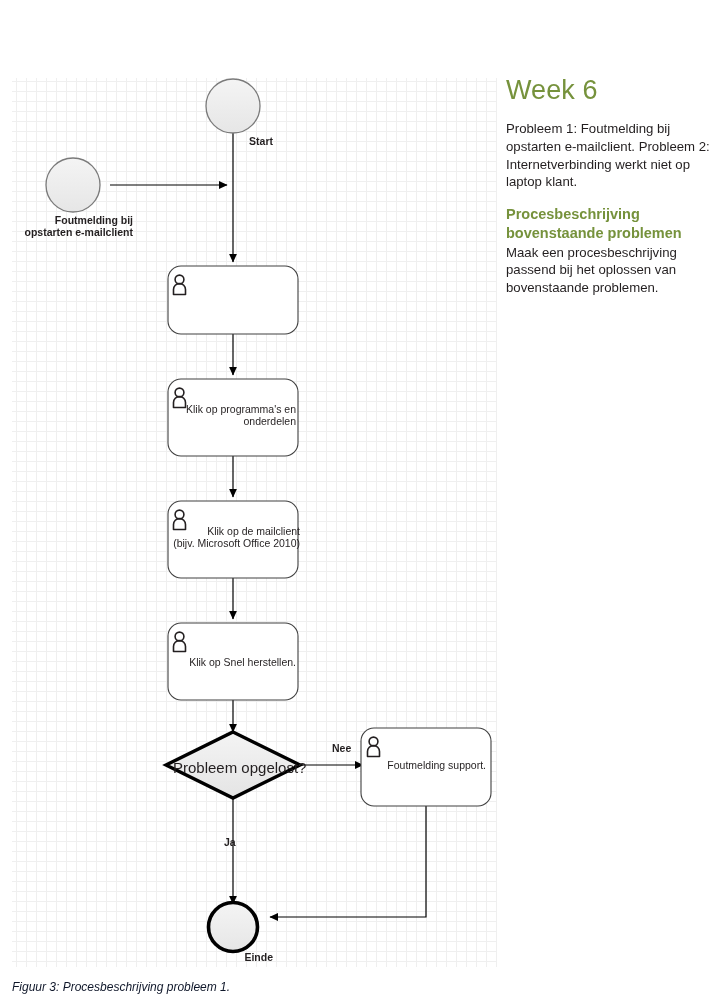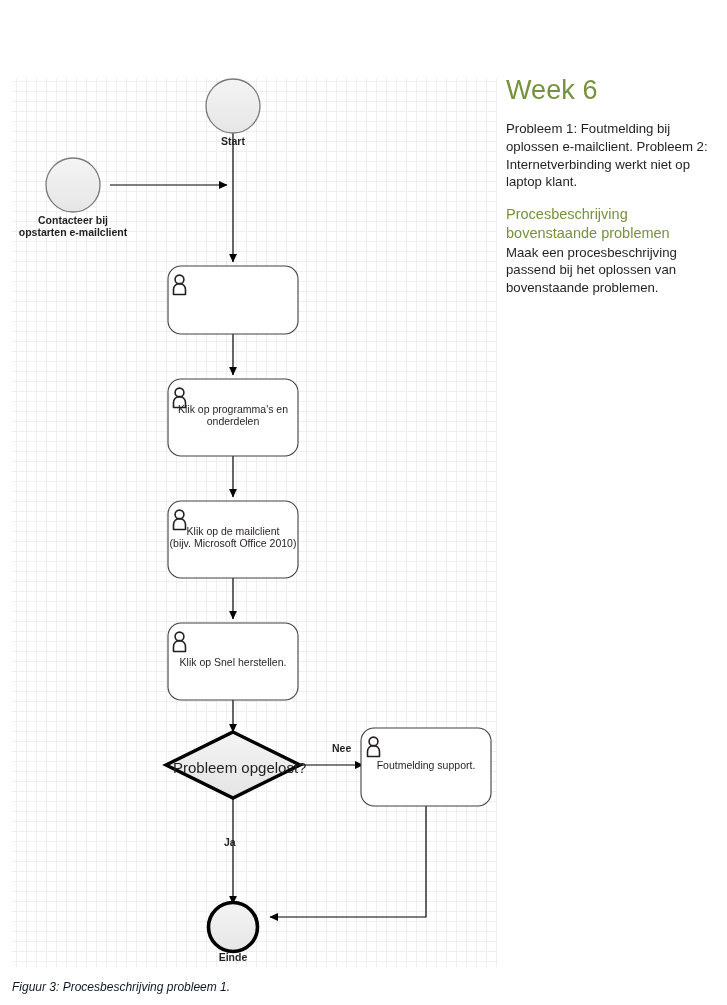--- a/index.html
+++ b/index.html
@@ -41,21 +41,21 @@
     left: 0;
     top: 0;
     width: 485px;
     height: 889px;
     overflow: visible;
   }
 
   
   .node-label {
     position: absolute;
-    text-align: center;
+    text-align: right;
     color: #231f20;
     line-height: 1.18;
     white-space: pre;
     pointer-events: none;
   }
   .task-label {
     font-size: 10.5px;
   }
   .terminal-label {
     font-size: 10.5px;
@@ -84,21 +84,21 @@
     font-size: 27px;
     color: #76923c;
     font-weight: normal;
     margin: 0 0 14px 0;
     line-height: 1.2;
     letter-spacing: .1px;
   }
   .side-h2 {
     font-size: 14.5px;
     color: #76923c;
-    font-weight: normal;
+    font-weight: bold;
     margin: 0;
     line-height: 1.33;
   }
   .side-p {
     font-size: 13.2px;
     color: #231f20;
     margin: 0;
     line-height: 1.34;
   }
   .side-gap { height: 14px; }
@@ -199,21 +199,21 @@
       </g>
     </g>
 
     <polygon points="221,654 288,687 221,720 154,687" fill="url(#gwGrad)" stroke="#000000" stroke-width="3.4" stroke-linejoin="miter"></polygon>
 
     <circle cx="221" cy="849" r="24.5" fill="url(#evGrad)" stroke="#000000" stroke-width="3.6"></circle>
   </svg>
 
   <div class="node-label terminal-label" style="left:181px; top:57px; width:80px;">Start</div>
 
-  <div class="node-label terminal-label" style="left:1px; top:136px; width:120px;">Contacteer bij
+  <div class="node-label terminal-label" style="left:1px; top:136px; width:120px;">Foutmelding bij
 opstarten e-mailclient</div>
 
 
   <div class="node-label task-label" style="left:158px; top:325px; width:126px;">Klik op programma's en
 onderdelen</div>
 
   <div class="node-label task-label" style="left:154px; top:447px; width:134px;">Klik op de mailclient
 (bijv. Microsoft Office 2010)</div>
 
   <div class="node-label task-label" style="left:158px; top:578px; width:126px;">Klik op Snel herstellen.</div>
@@ -225,19 +225,19 @@
   <div class="node-label terminal-label" style="left:181px; top:873px; width:80px;">Einde</div>
 
   <div class="edge-label" style="left:303px; top:664px;">Nee</div>
 
   <div class="edge-label" style="left:195px; top:758px;text-align:center;">Ja</div>
 
 </div>
 
 <div id="side-column">
   <h1 class="side-h1">Week 6</h1>
-  <p class="side-p">Probleem 1: Foutmelding bij oplossen e-mailclient. Probleem 2: Internetverbinding werkt niet op laptop klant.</p>
+  <p class="side-p">Probleem 1: Foutmelding bij opstarten e-mailclient. Probleem 2: Internetverbinding werkt niet op laptop klant.</p>
   <div class="side-gap"></div>
   <h2 class="side-h2">Procesbeschrijving bovenstaande problemen</h2>
   <p class="side-p">Maak een procesbeschrijving passend bij het oplossen van bovenstaande problemen.</p>
 </div>
 
 <div id="figure-caption">Figuur 3: Procesbeschrijving probleem 1.</div>
 
 </body></html>

